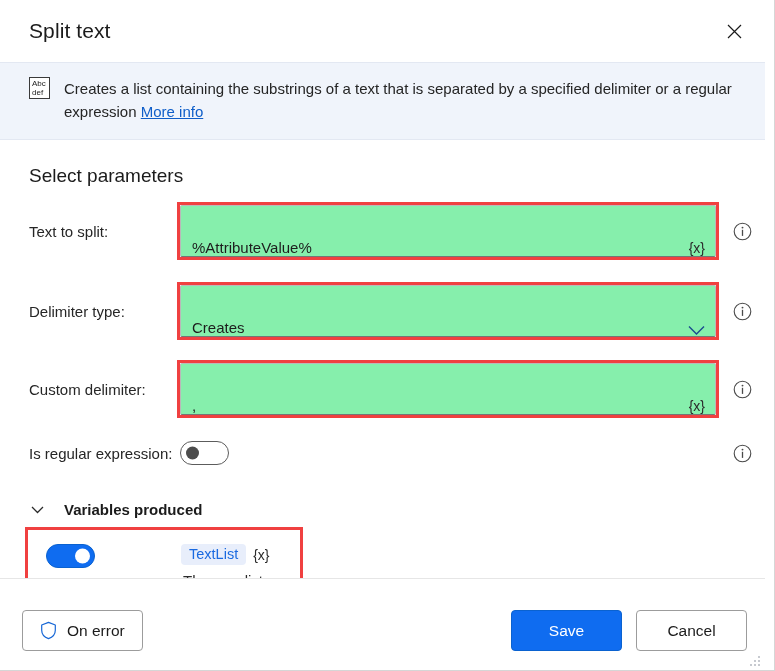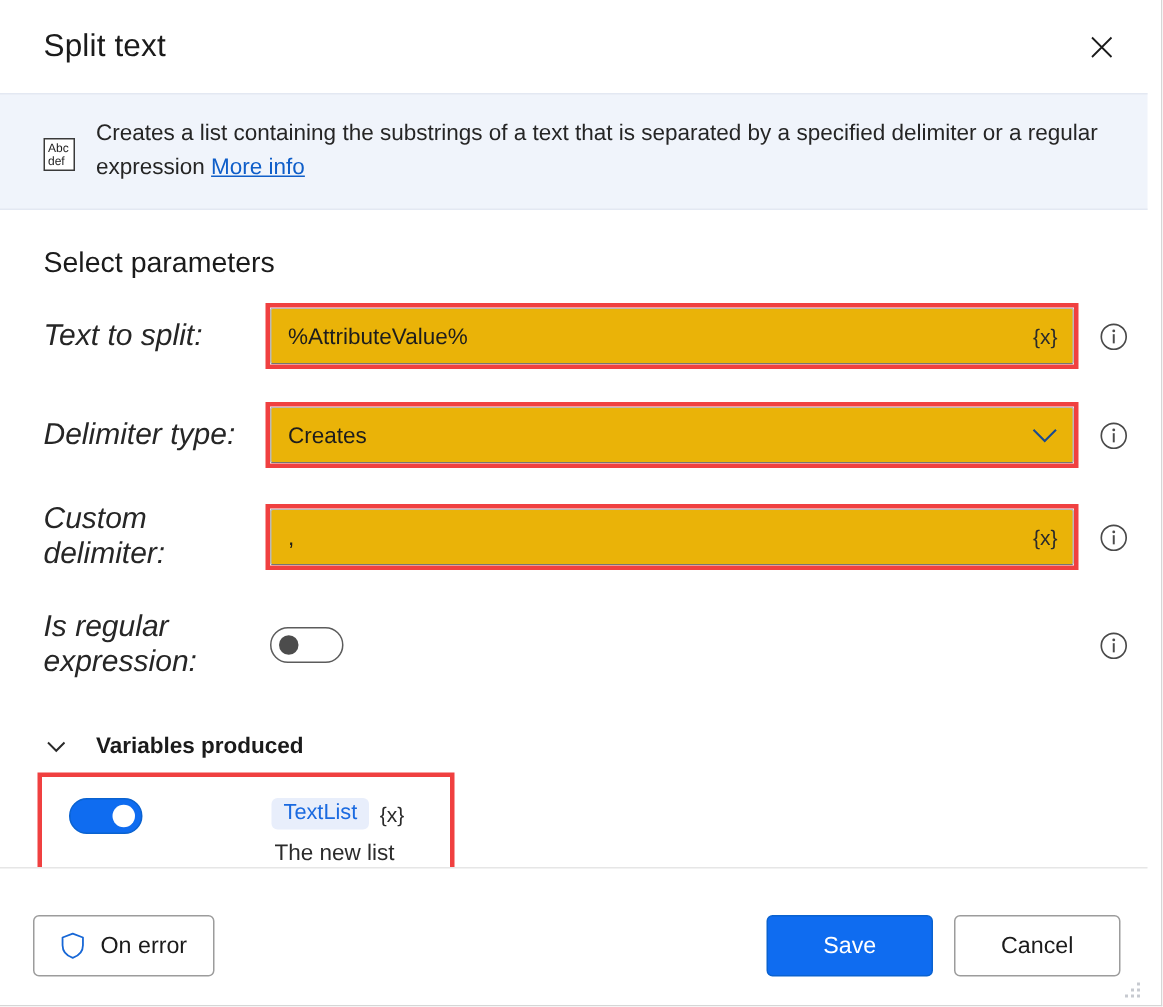--- a/index.html
+++ b/index.html
@@ -61,21 +61,21 @@
     border-bottom: 1px solid #e3e8f2;
     margin: 0 9px 0 0;
     padding: 14px 24px 16px 29px;
     display: flex;
     align-items: flex-start;
     gap: 14px;
     box-sizing: border-box;
   }
   .abcdef-icon {
     flex: 0 0 auto;
-    margin-top: 15px;
+    margin-top: 0;
     width: 21px;
     height: 22px;
     border: 1px solid #3a3a3a;
     box-sizing: border-box;
     background: #ffffff;
     font-size: 8px;
     line-height: 9px;
     color: #1b1b1b;
     font-family: "Liberation Sans", sans-serif;
     padding: 1px 0 0 2px;
@@ -108,43 +108,42 @@
 
   .param-row {
     display: flex;
     align-items: center;
     margin-left: 29px;
     margin-right: 0;
   }
   .param-label {
     width: 151px;
     flex: 0 0 151px;
-    font-size: 20px;
+    font-size: 15px;
     color: #262626;
-    font-style: italic;
   }
   .field-wrap {
     position: relative;
     width: 536px;
     flex: 0 0 536px;
     box-sizing: border-box;
   }
   .redbox {
     outline: 3px solid #f04040;
     outline-offset: 0px;
   }
   .field {
-    height: 38px;
+    height: 52px;
     box-sizing: border-box;
     border: 1px solid #b9b9b9;
     border-bottom: 1px solid #757575;
-    background: #eab308;
+    background: #86efac;
     border-radius: 2px;
     display: flex;
-    align-items: center;
+    align-items: flex-end;
     padding: 0 10px 0 11px;
     font-size: 15px;
     color: #1d1d1d;
     width: 100%;
   }
   .field-value {
     flex: 1 1 auto;
     white-space: nowrap;
     overflow: hidden;
   }

